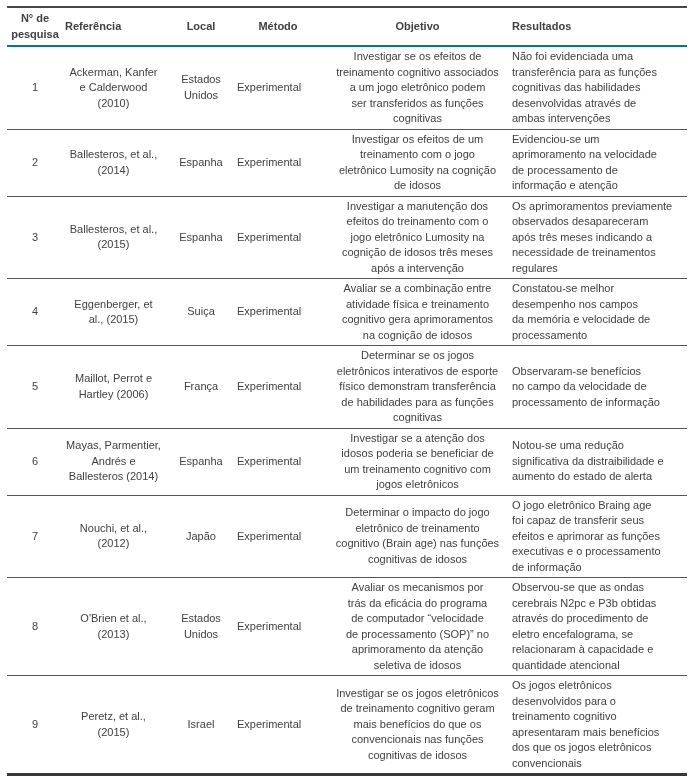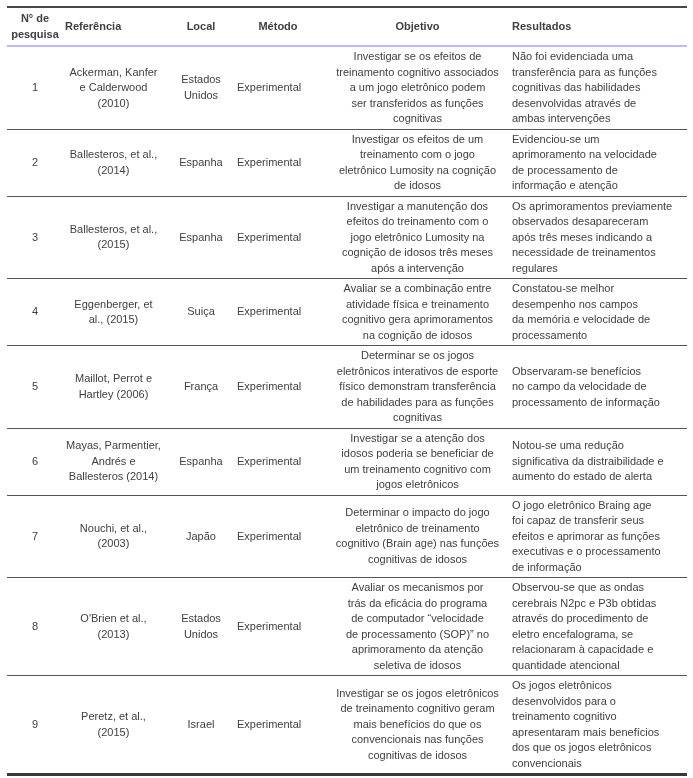--- a/index.html
+++ b/index.html
@@ -26,21 +26,21 @@
     line-height: 15.5px;
   }
   th, td {
     white-space: pre-line;
     vertical-align: middle;
     padding: 2px 2px;
     overflow: hidden;
   }
   thead tr {
     border-top: 2px solid #474747;
-    border-bottom: 2px solid #c4b5fd;
+    border-bottom: 2px solid #0f766e;
     margin-left: 40px;
   }
   thead th {
     font-weight: bold;
     text-align: center;
     padding-top: 3px;
     padding-bottom: 3px;
   }
   tbody tr {
     border-bottom: 1px solid #555555;
@@ -171,21 +171,21 @@
 idosos poderia se beneficiar de
 um treinamento cognitivo com
 jogos eletrônicos</td>
       <td class="c-result">Notou-se uma redução
 significativa da distraibilidade e
 aumento do estado de alerta</td>
     </tr>
     <tr>
       <td class="c-num">7</td>
       <td class="c-ref">Nouchi, et al.,
-(2003)</td>
+(2012)</td>
       <td class="c-local">Japão</td>
       <td class="c-metodo">Experimental</td>
       <td class="c-objetivo">Determinar o impacto do jogo
 eletrônico de treinamento
 cognitivo (Brain age) nas funções
 cognitivas de idosos</td>
       <td class="c-result">O jogo eletrônico Braing age
 foi capaz de transferir seus
 efeitos e aprimorar as funções
 executivas e o processamento

